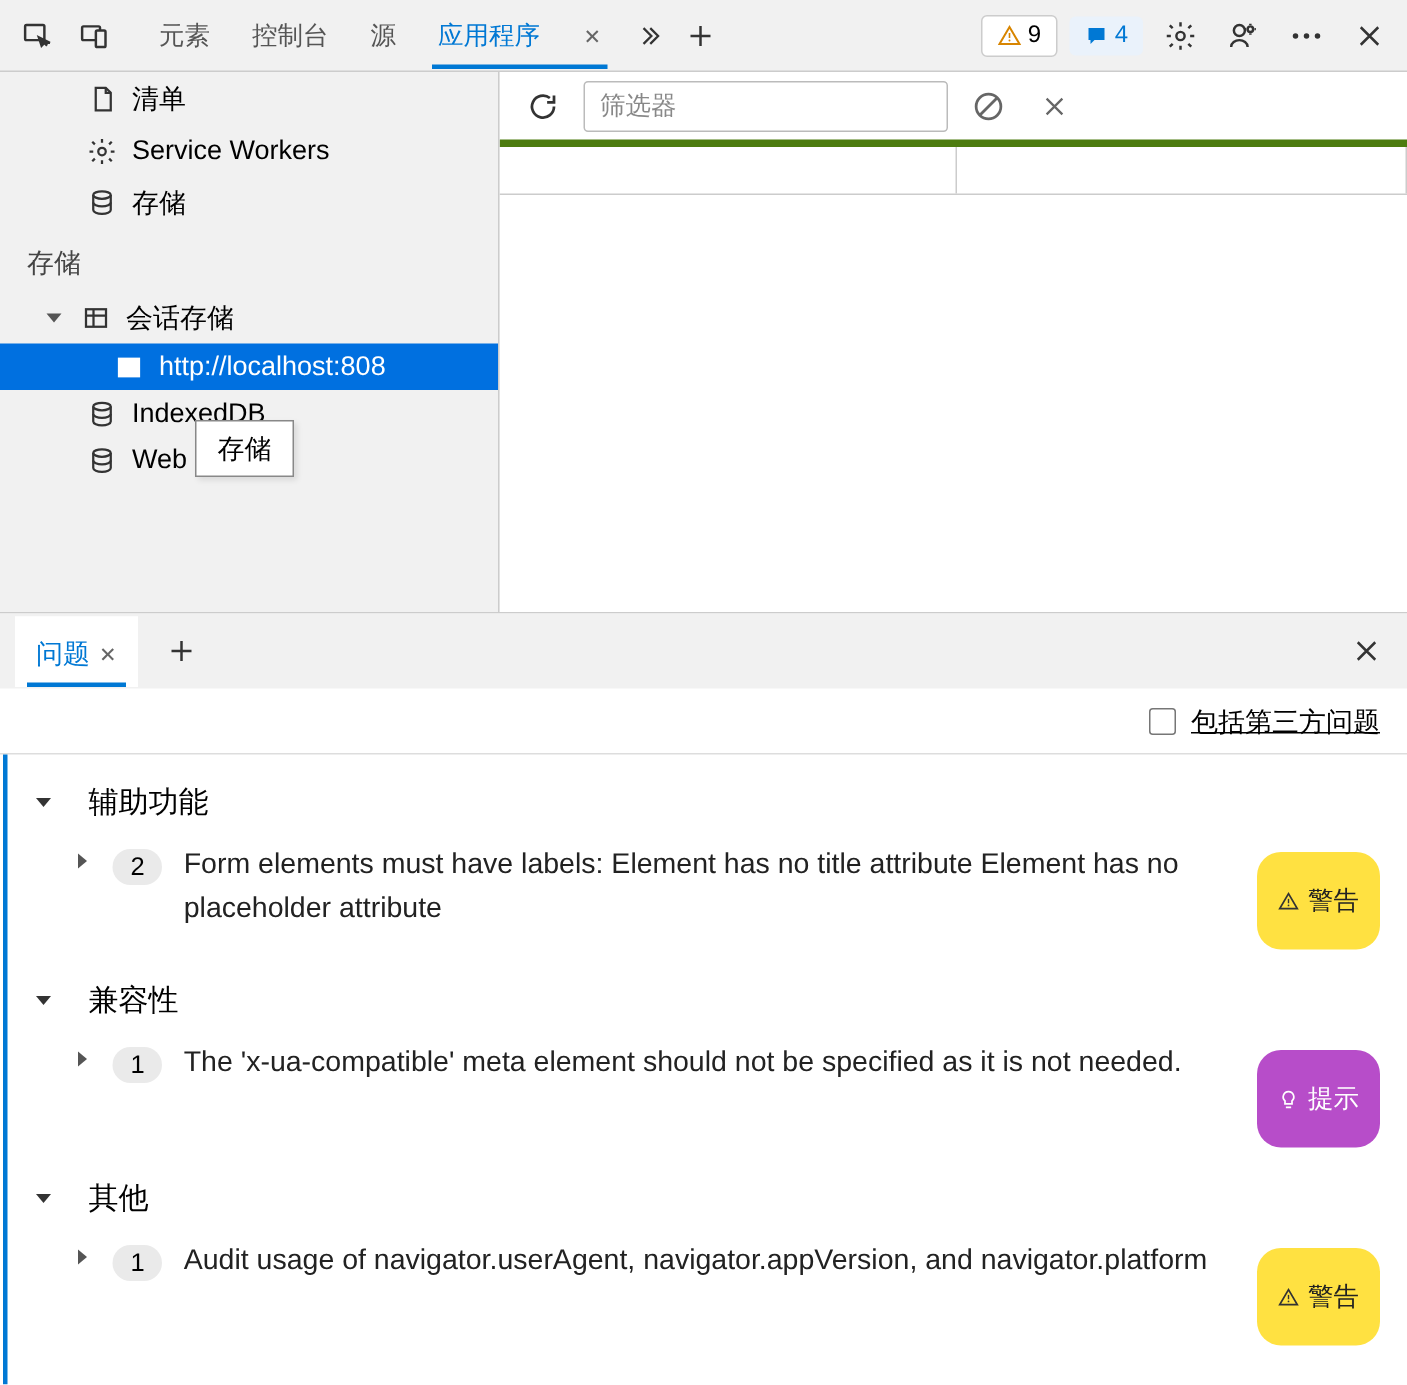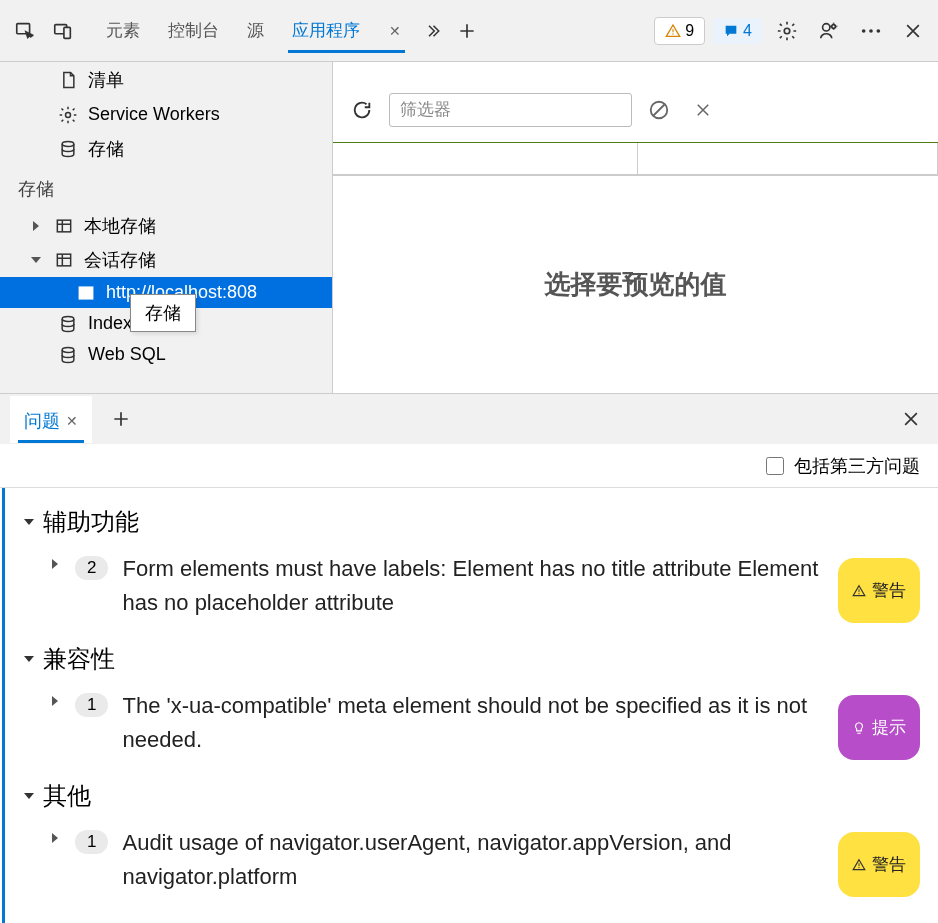--- a/index.html
+++ b/index.html
@@ -1,19 +1,19 @@
 <!DOCTYPE html>
 <html><head>
 <meta charset="utf-8">
 <style>
 * { box-sizing: border-box; margin: 0; padding: 0; font-family: "Segoe UI", "Microsoft YaHei", sans-serif; }
 body { width: 938px; height: 923px; background: #fff; display: flex; flex-direction: column; overflow: hidden; }
 
 
-.top-toolbar { height: 62px; background: #f1f1f1; border-bottom: 1px solid #ccc; display: flex; align-items: center; padding: 0 8px; gap: 4px; }
+.top-toolbar { height: 48px; background: #f1f1f1; border-bottom: 1px solid #ccc; display: flex; align-items: center; padding: 0 8px; gap: 4px; }
 .tool-icon { width: 34px; height: 34px; display: flex; align-items: center; justify-content: center; cursor: pointer; border-radius: 3px; }
 .tabs { display: flex; align-items: center; gap: 0; margin-left: 8px; flex: 1; }
 .tab { padding: 10px 14px; font-size: 17px; color: #555; cursor: pointer; position: relative; display: flex; align-items: center; gap: 6px; }
 .tab.active { color: #0078d4; gap: 29px; }
 .tab.active::after { content: ""; position: absolute; bottom: -1px; left: 10px; right: 10px; height: 3px; background: #0078d4; }
 .tab-close { font-size: 14px; color: #666; }
 .chevron { padding: 8px; cursor: pointer; }
 .right-tools { display: flex; align-items: center; gap: 8px; }
 .warn-badge { display: flex; align-items: center; gap: 4px; padding: 4px 10px; background: #fff; border: 1px solid #ccc; border-radius: 4px; font-size: 16px; }
 .msg-badge { display: flex; align-items: center; gap: 4px; padding: 4px 10px; background: #eaf2fb; border-radius: 4px; font-size: 16px; color: #0078d4; }
@@ -29,46 +29,46 @@
 .tree-item { display: flex; align-items: center; gap: 10px; padding: 5px 10px 5px 30px; font-size: 18px; cursor: pointer; }
 .tree-item .caret { width: 14px; display: inline-flex; }
 .tree-item.child { padding-left: 76px; }
 .tree-item.selected { background: #0070e0; color: #fff; }
 .tree-item.selected svg { stroke: #fff; fill: #fff; }
 
 .tooltip { position: absolute; left: 130px; top: 232px; background: #fff; border: 1px solid #888; padding: 6px 14px; font-size: 18px; z-index: 10; box-shadow: 2px 2px 4px rgba(0,0,0,.1); }
 
 
 .content { flex: 1; display: flex; flex-direction: column; }
-.content-toolbar { height: 50px; border-bottom: 1px solid #4d7c0f; display: flex; align-items: flex-start; padding: 0 12px; gap: 10px; margin-top: 31px; }
+.content-toolbar { height: 50px; border-bottom: 5px solid #4d7c0f; display: flex; align-items: center; padding: 0 12px; gap: 10px; }
 .filter-input { flex: 0 0 190px; height: 34px; border: 1px solid #bbb; border-radius: 3px; padding: 0 10px; font-size: 17px; }
 .filter-input::placeholder { color: #888; }
 .table-header { display: flex; border-bottom: 1px solid #ccc; }
 .table-header > div { padding: 8px 12px; font-size: 17px; color: #333; border-right: 1px solid #ccc; }
 .th-key { flex: 0 0 305px; }
 .th-val { flex: 1; border-right: none; }
 .table-empty-row { display: flex; border-bottom: 1px solid #ccc; height: 32px; }
 .table-empty-row > div { border-right: 1px solid #ccc; }
 .preview-area { flex: 1; display: flex; align-items: center; justify-content: center; font-size: 26px; font-weight: 600; color: #555; border-top: 1px solid #ccc; }
 
 
 .issues-panel { border-top: 1px solid #ccc; display: flex; flex-direction: column; }
 .issues-tabs { height: 50px; background: #f1f1f1; display: flex; align-items: center; padding: 0 10px; }
 .issues-tab { background: #fff; padding: 12px 14px 10px; font-size: 18px; color: #0078d4; display: flex; align-items: center; gap: 6px; position: relative; border-top: 1px solid #fff; }
 .issues-tab::after { content: ""; position: absolute; bottom: 0; left: 8px; right: 8px; height: 3px; background: #0078d4; }
 .issues-tabs .plus { margin-left: 12px; cursor: pointer; }
 .issues-tabs .spacer { flex: 1; }
-.issues-filter-row { height: 44px; border-bottom: 1px solid #ddd; display: flex; align-items: center; justify-content: flex-end; padding: 0 18px; gap: 10px; font-size: 18px; }
+.issues-filter-row { height: 44px; border-bottom: 1px solid #ddd; display: flex; align-items: center; justify-content: flex-end; padding: 0 18px; gap: 10px; font-size: 18px; text-decoration: underline; }
 .issues-filter-row input { width: 18px; height: 18px; }
 .issues-body { padding: 8px 0 16px; border-left: 3px solid #0078d4; margin-left: 2px; }
-.issue-group { padding: 10px 18px 4px; display: flex; align-items: center; gap: 8px; font-size: 24px; cursor: pointer; }
+.issue-group { padding: 10px 18px 4px; display: flex; align-items: center; gap: 24px; font-size: 20px; cursor: pointer; }
 .issue-row { display: flex; align-items: flex-start; padding: 10px 18px 10px 44px; gap: 14px; }
 .issue-row .caret { margin-top: 6px; }
 .count-pill { background: #eaeaea; border-radius: 12px; padding: 2px 12px; font-size: 17px; margin-top: 4px; }
-.issue-text { flex: 1; font-size: 22px; line-height: 1.55; color: #222; }
+.issue-text { flex: 1; font-size: 19px; line-height: 1.55; color: #222; }
 .sev-badge { border-radius: 16px; padding: 21px 14px; font-size: 17px; font-weight: 500; display: flex; align-items: center; gap: 6px; margin-top: 6px; }
 .sev-warning { background: #ffe141; color: #222; }
 .sev-hint { background: #b74dc9; color: #fff; }
 
 svg { display: block; }
 </style>
 </head>
 <body>
 
 <div class="top-toolbar">
@@ -175,32 +175,20 @@
         <svg width="20" height="20" viewBox="0 0 24 24" fill="none" stroke="#333" stroke-width="1.8">
             <ellipse cx="12" cy="6" rx="7" ry="3"></ellipse>
             <path d="M5 6v12c0 1.7 3.1 3 7 3s7-1.3 7-3V6"></path>
             <path d="M5 12c0 1.7 3.1 3 7 3s7-1.3 7-3"></path>
           </svg>
         <span>存储</span>
       </div>
 
       <div class="sidebar-section">存储</div>
 
-      <div class="tree-item">
-        <span class="caret">
-            <svg width="12" height="12" viewBox="0 0 12 12">
-              <path d="M3 1l6 5-6 5z" fill="#555"></path>
-            </svg>
-          </span>
-        <svg width="20" height="20" viewBox="0 0 24 24" fill="none" stroke="#333" stroke-width="1.8">
-            <rect x="4" y="5" width="16" height="14"></rect>
-            <path d="M4 10h16M10 5v14"></path>
-          </svg>
-        <span>本地存储</span>
-      </div>
 
       <div class="tree-item">
         <span class="caret">
             <svg width="12" height="12" viewBox="0 0 12 12">
               <path d="M1 3l5 6 5-6z" fill="#555"></path>
             </svg>
           </span>
         <svg width="20" height="20" viewBox="0 0 24 24" fill="none" stroke="#333" stroke-width="1.8">
             <rect x="4" y="5" width="16" height="14"></rect>
             <path d="M4 10h16M10 5v14"></path>
@@ -253,21 +241,20 @@
       <div class="tool-icon">
         <svg width="18" height="18" viewBox="0 0 24 24" fill="none" stroke="#666" stroke-width="2">
             <path d="M5 5l14 14M19 5L5 19"></path>
           </svg>
       </div>
     </div>
     <div class="table-empty-row">
       <div class="th-key"></div>
         <div class="th-val"></div>
     </div>
-    <div class="preview-area">选择要预览的值</div>
   </div>
 </div>
 
 <div class="issues-panel">
   <div class="issues-tabs">
     <div class="issues-tab">
       <span>问题</span>
       <span class="tab-close">✕</span>
     </div>
     <div class="plus tool-icon">

